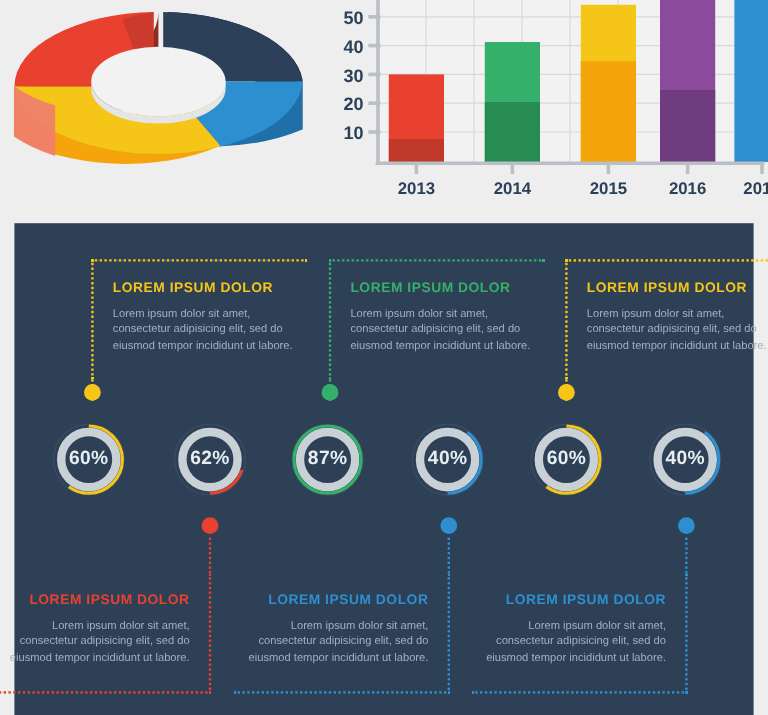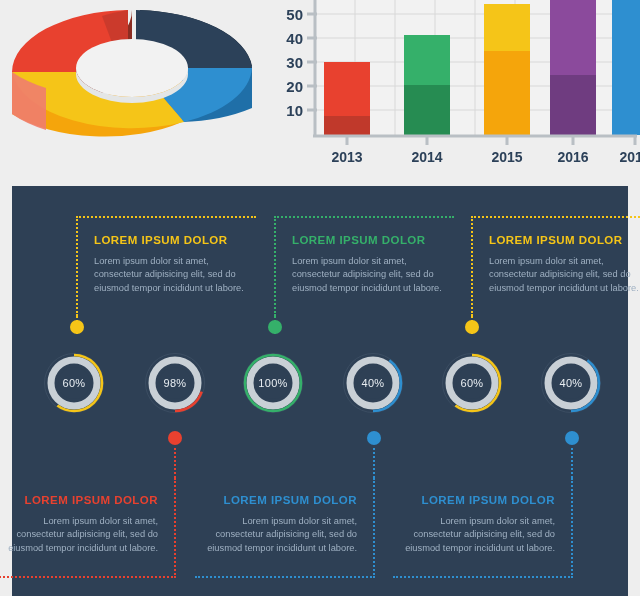--- a/index.html
+++ b/index.html
@@ -60,21 +60,21 @@
   
   .stem { position:absolute; width:0; border-left:2px dotted; }
   .dot  { position:absolute; width:14px; height:14px; border-radius:50%; }
 
   
   .gauge { position:absolute; width:62px; height:62px; }
   .gauge svg { display:block; }
   .gauge-label {
     position:absolute; left:0; top:0; width:62px; height:62px;
     display:flex; align-items:center; justify-content:center;
-    font-size:11px; font-weight:normal; color:#e8edf2; letter-spacing:.3px;
+    font-size:16px; font-weight:bold; color:#e8edf2; letter-spacing:.3px;
   }
 </style>
 </head>
 <body>
 
 <div id="top-section">
 
   <div id="donut-wrap">
     <svg width="300" height="230" viewBox="0 0 300 230">
       <defs>
@@ -233,31 +233,31 @@
     <div class="gauge-label">60%</div>
   </div>
 
   <div class="gauge" style="left:132px; top:166px;">
     <svg width="62" height="62" viewBox="0 0 62 62">
       <circle cx="31" cy="31" r="29.5" fill="none" stroke="#3b4d62" stroke-width="1"></circle>
       <circle cx="31" cy="31" r="23" fill="none" stroke="#c9d0d6" stroke-width="7"></circle>
       <circle cx="31" cy="31" r="16" fill="#2e4055"></circle>
       <circle cx="31" cy="31" r="28" fill="none" stroke="#e8412f" stroke-width="2.6" stroke-dasharray="35.2 176" stroke-linecap="butt" transform="rotate(-90 31 31) scale(-1,1) translate(-62,0)"></circle>
     </svg>
-    <div class="gauge-label">98%</div>
+    <div class="gauge-label">62%</div>
   </div>
 
   <div class="gauge" style="left:230px; top:166px;">
     <svg width="62" height="62" viewBox="0 0 62 62">
       <circle cx="31" cy="31" r="29.5" fill="none" stroke="#3b4d62" stroke-width="1"></circle>
       <circle cx="31" cy="31" r="23" fill="none" stroke="#c9d0d6" stroke-width="7"></circle>
       <circle cx="31" cy="31" r="16" fill="#2e4055"></circle>
       <circle cx="31" cy="31" r="28" fill="none" stroke="#35b06a" stroke-width="2.6" stroke-dasharray="176 0" stroke-linecap="butt" transform="rotate(-90 31 31)"></circle>
     </svg>
-    <div class="gauge-label">100%</div>
+    <div class="gauge-label">87%</div>
   </div>
 
   <div class="gauge" style="left:330px; top:166px;">
     <svg width="62" height="62" viewBox="0 0 62 62">
       <circle cx="31" cy="31" r="29.5" fill="none" stroke="#3b4d62" stroke-width="1"></circle>
       <circle cx="31" cy="31" r="23" fill="none" stroke="#c9d0d6" stroke-width="7"></circle>
       <circle cx="31" cy="31" r="16" fill="#2e4055"></circle>
       <circle cx="31" cy="31" r="28" fill="none" stroke="#2e8fd0" stroke-width="2.6" stroke-dasharray="70.4 176" stroke-linecap="butt" transform="rotate(-90 31 31) scale(-1,1) translate(-62,0)"></circle>
     </svg>
     <div class="gauge-label">40%</div>

